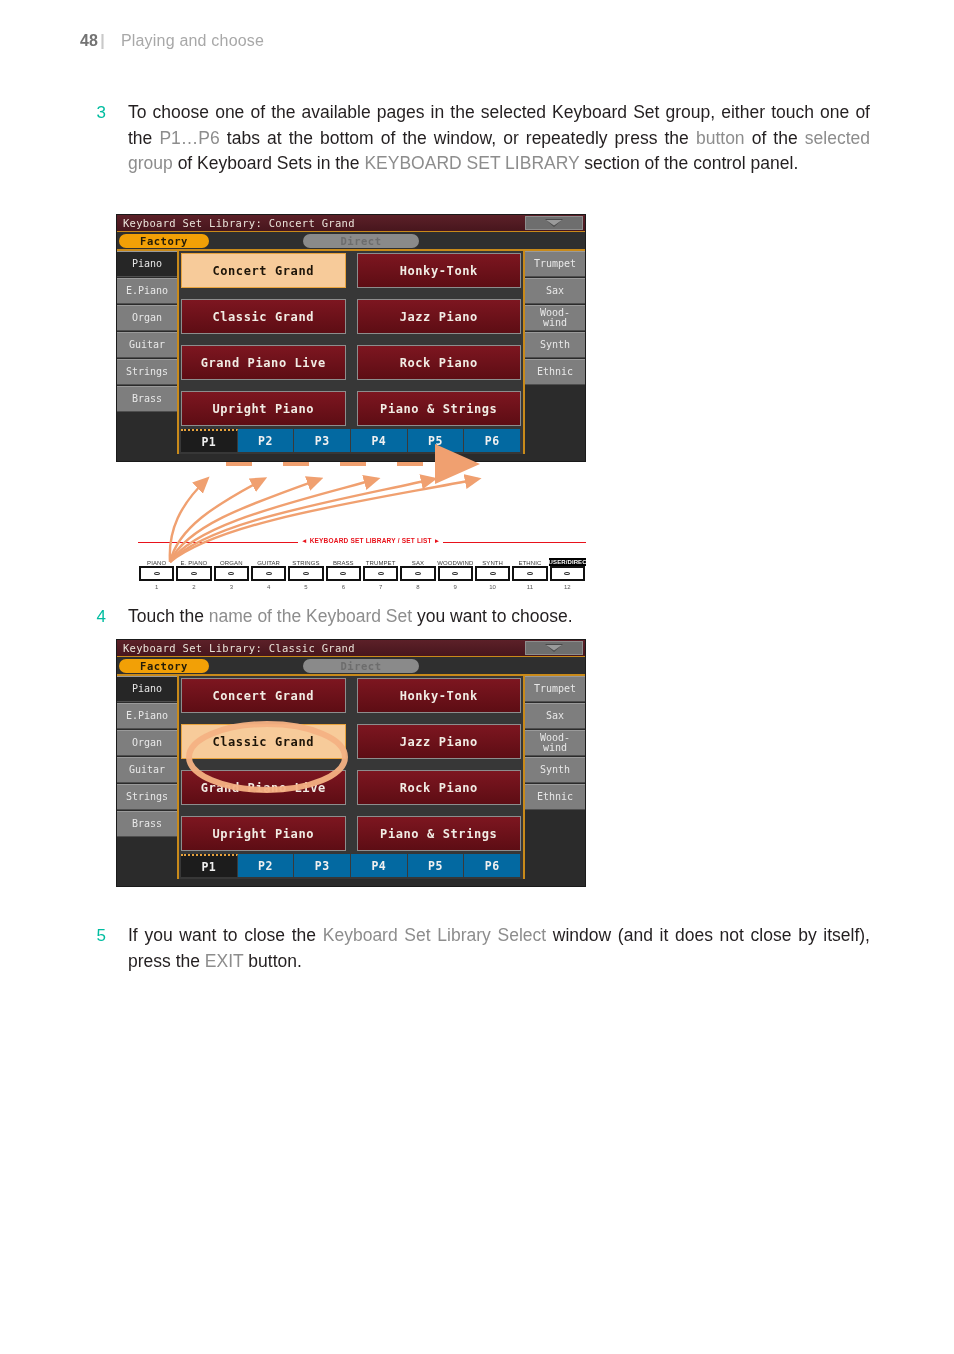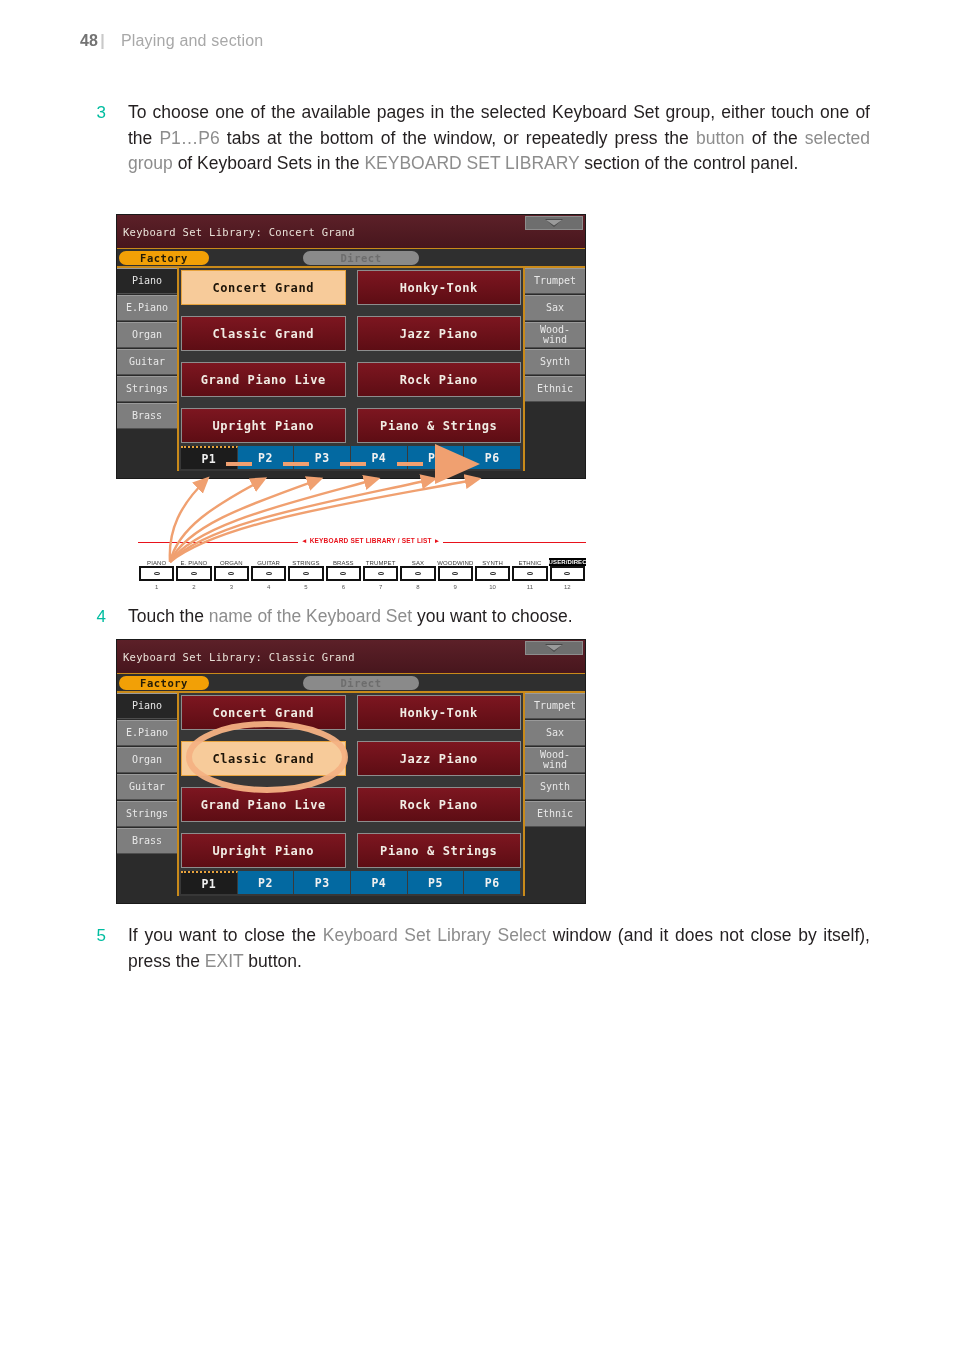--- a/index.html
+++ b/index.html
@@ -50,21 +50,21 @@
   
   .kp {
     position: absolute;
     width: 470px;
     background: #2b2b2b;
     border: 1px solid #1a1a1a;
     font-family: "DejaVu Sans Mono", monospace;
     user-select: none;
   }
   .kp-title {
-    height: 34px;
+    height: 17px;
     background: linear-gradient(#5c2028, #47161d);
     display: flex;
     align-items: center;
     border-bottom: 1px solid #c98a1a;
     position: relative;
   }
   .kp-title .t {
     color: #e9e2d8;
     font-size: 10.5px;
     padding-left: 6px;
@@ -227,21 +227,21 @@
     text-align: center;
     font-size: 6px;
     color: #555;
     font-family: "Liberation Sans", sans-serif;
   }
 </style>
 </head>
 <body>
 
 <div class="runhead">
-  <span class="pageno">48</span><span class="bar">|</span><span class="chap">Playing and section</span>
+  <span class="pageno">48</span><span class="bar">|</span><span class="chap">Playing and choose</span>
 </div>
 
 <div class="step" style="left:80px; top:100px; width:790px;">
   <div class="num">3</div>
   <div class="body"><span>To choose one of the available pages in the selected Keyboard Set group, either touch one of the </span><span class="gray">P1…P6</span><span> tabs at the bottom of the window, or repeatedly press the </span><span class="gray">button</span><span> of the </span><span class="gray">selected group</span><span> of Keyboard Sets in the </span><span class="gray">KEYBOARD SET LIBRARY</span><span> section of the control panel.</span></div>
 </div>
 
 <div class="kp" style="left:116px; top:214px;">
   <div class="kp-title">
     <span class="t">Keyboard Set Library: Concert Grand</span>

